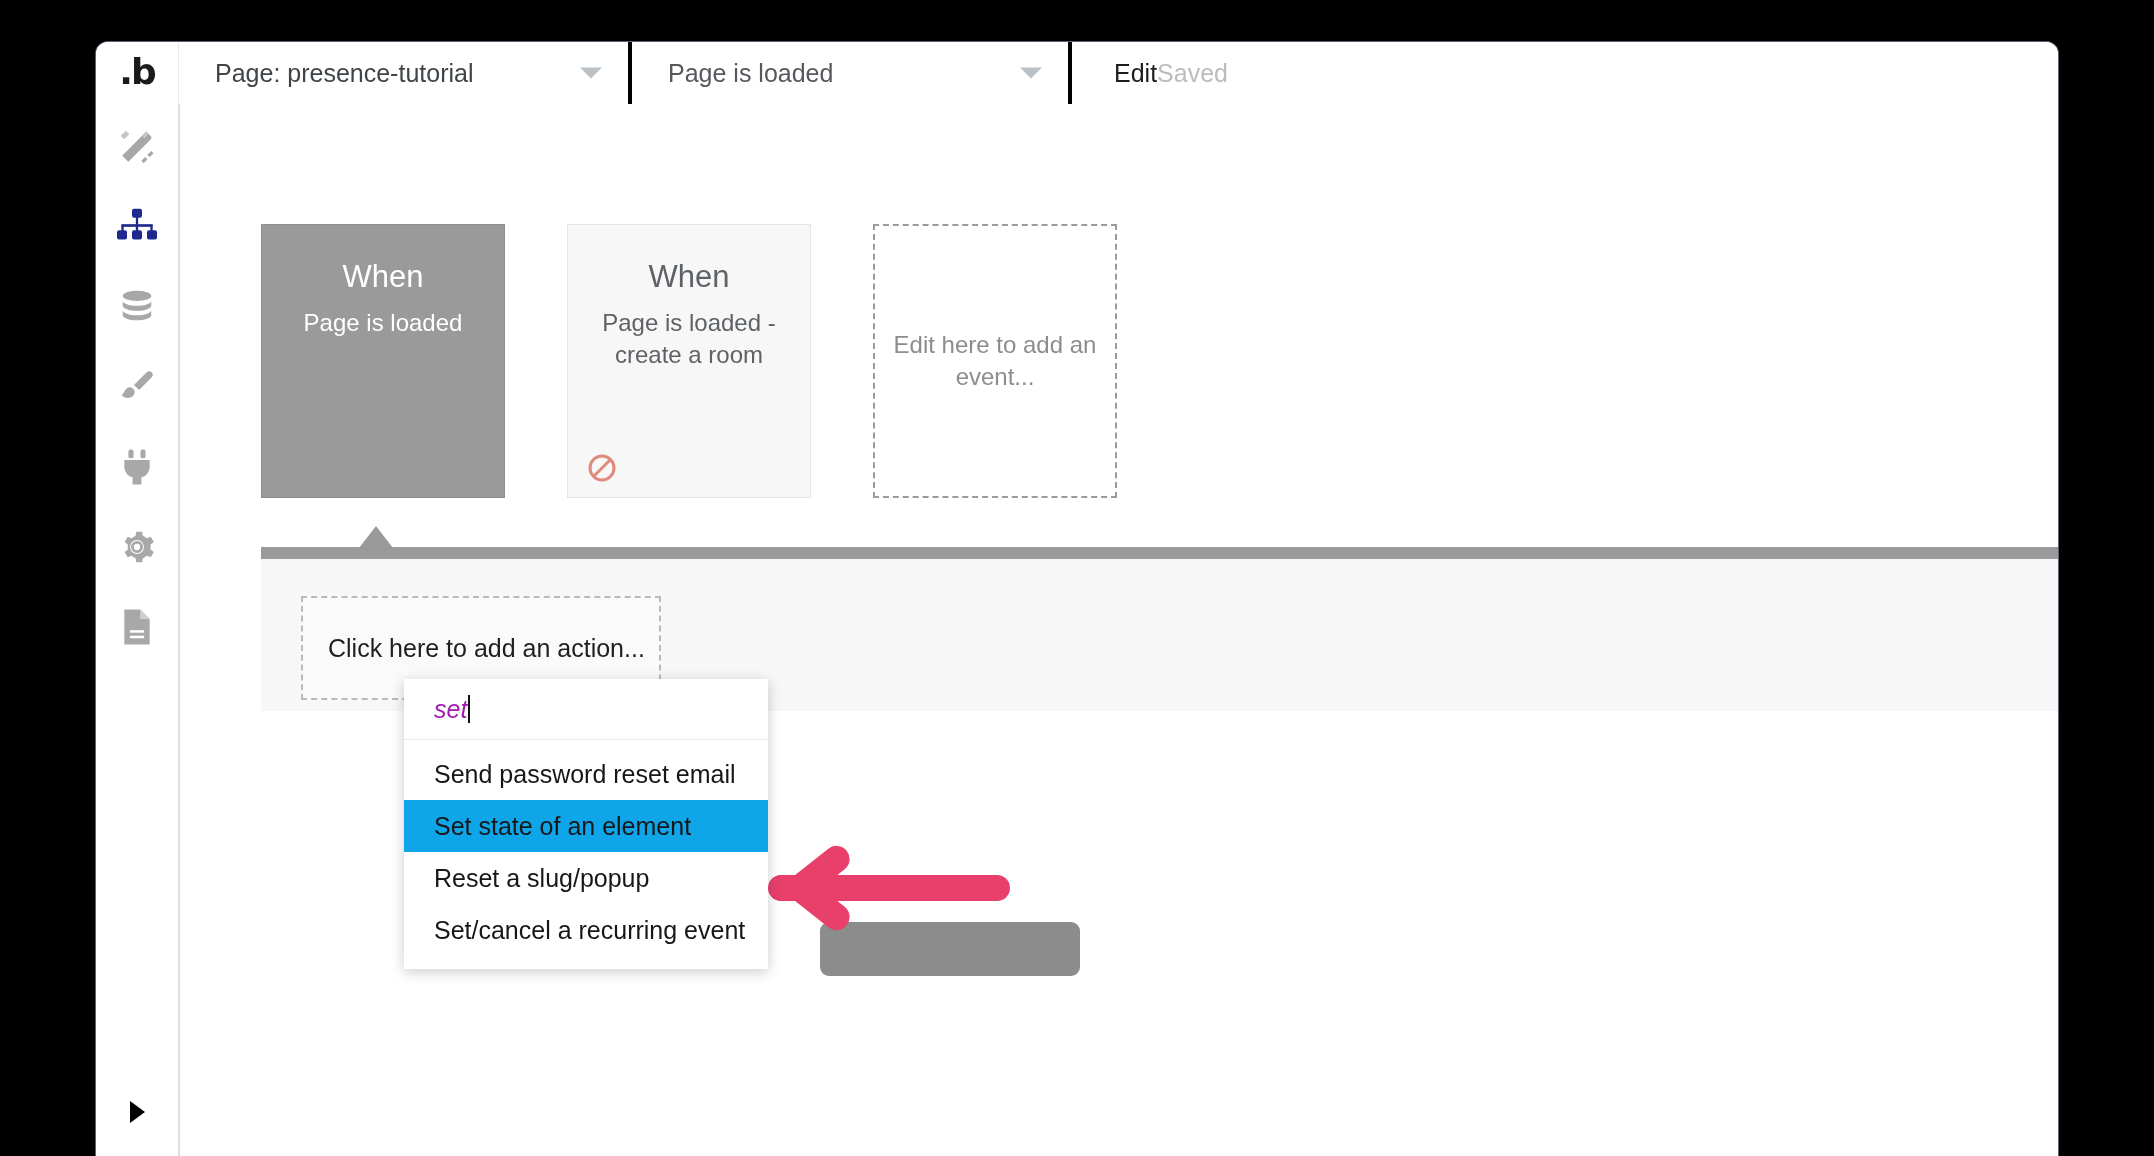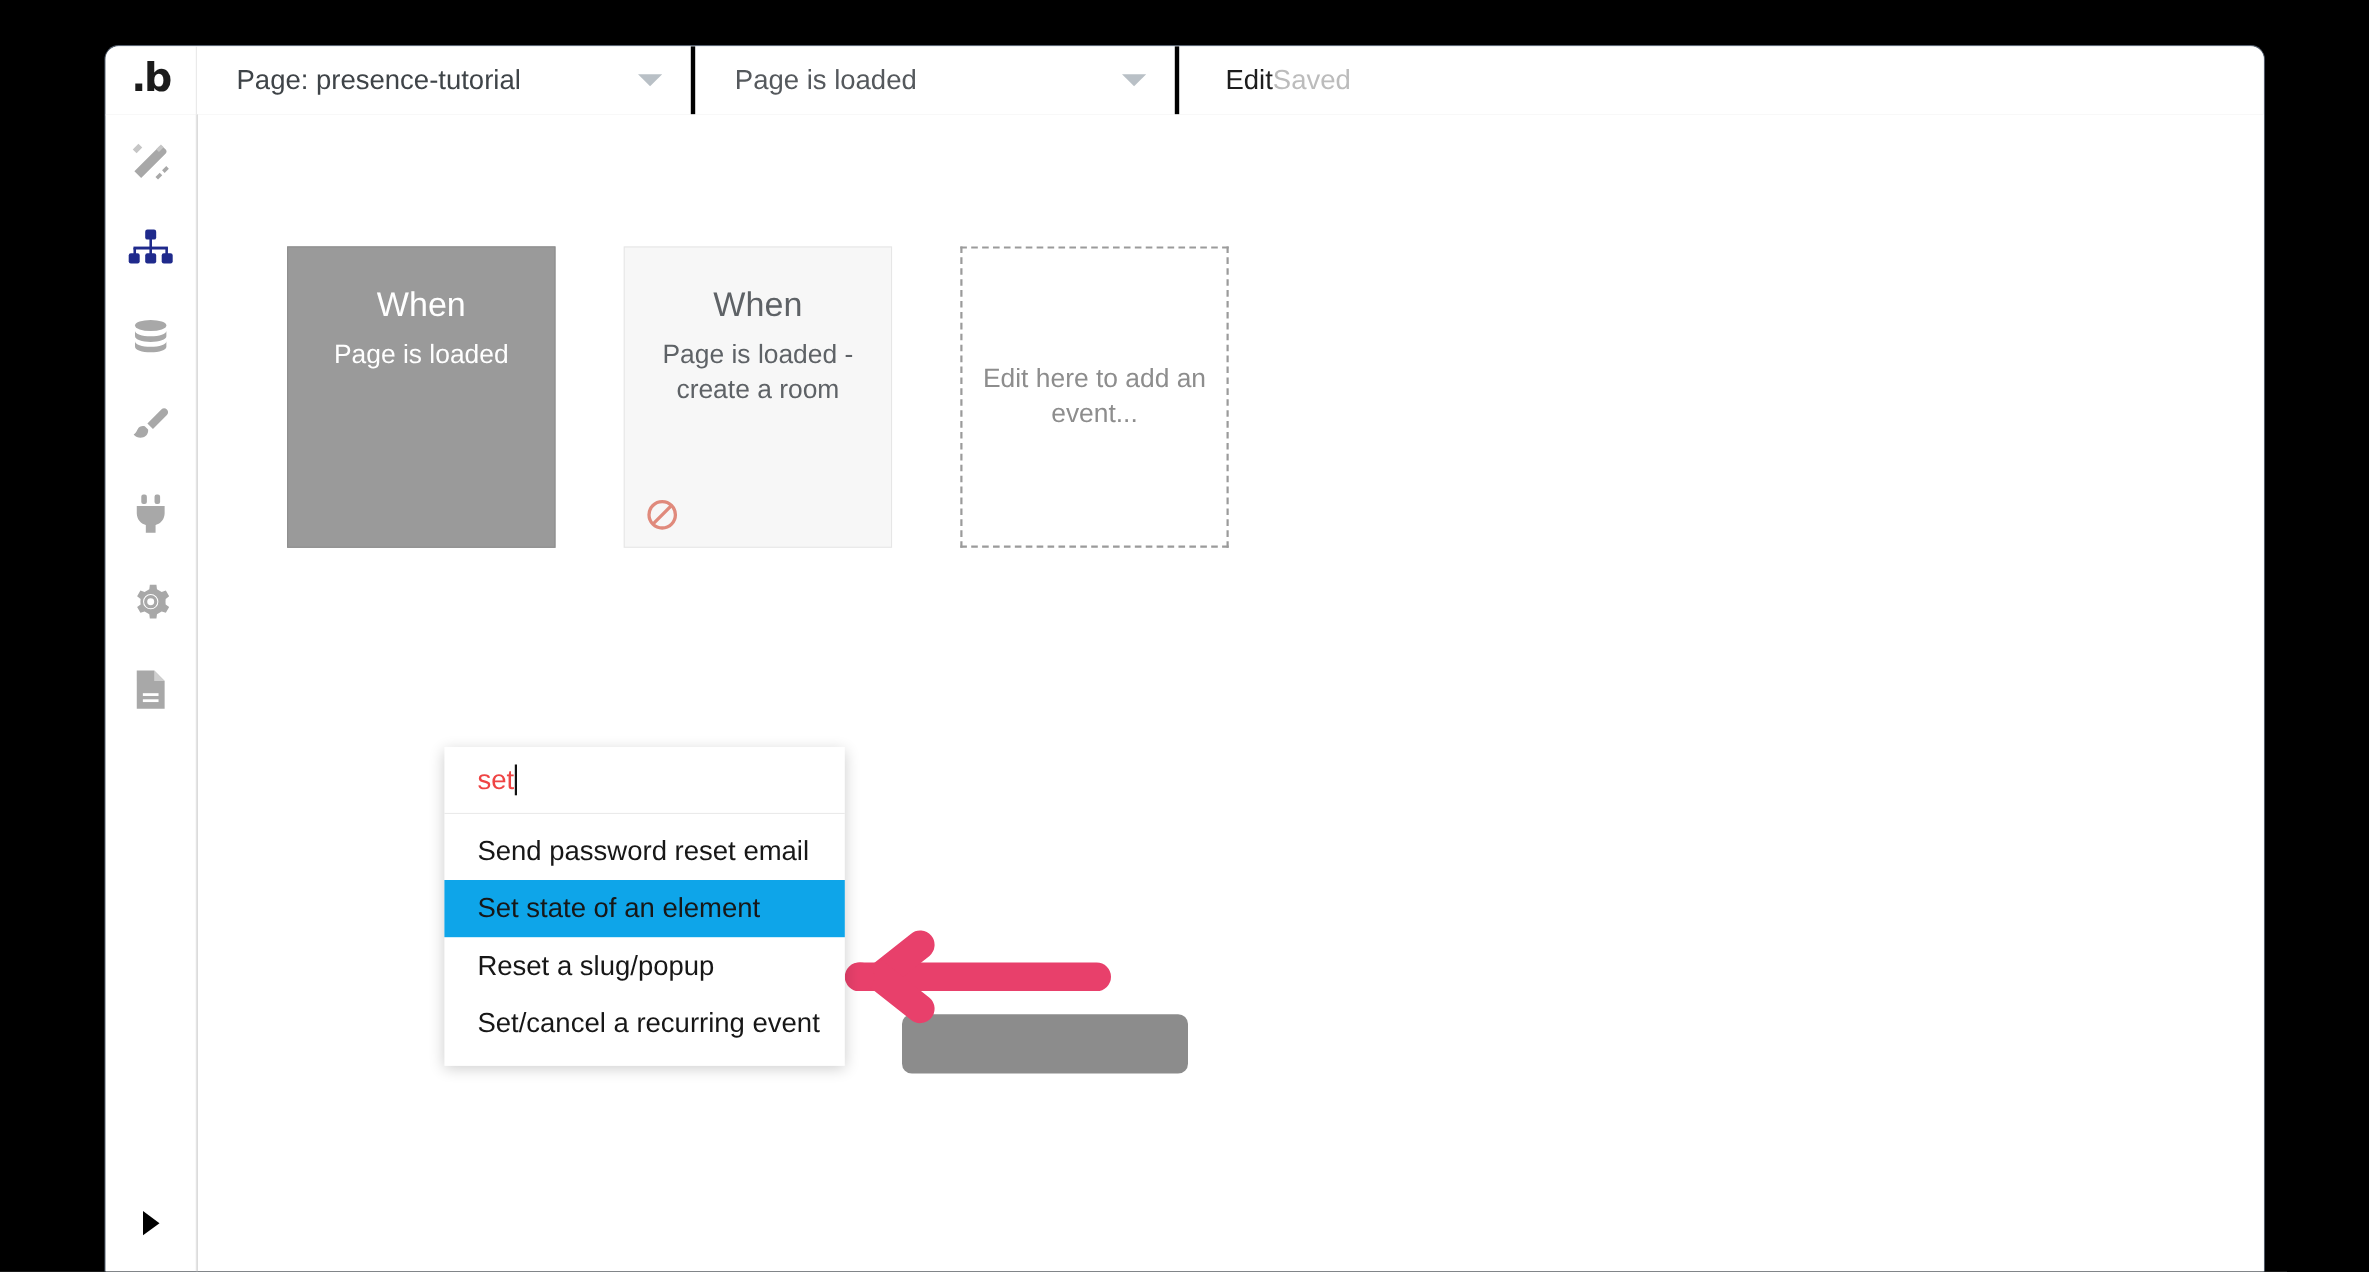--- a/index.html
+++ b/index.html
@@ -295,22 +295,23 @@
   }
   .dd-search {
     height: 60px;
     border-bottom: 1px solid #eaeaea;
     display: flex;
     align-items: center;
     padding-left: 30px;
   }
   .dd-search-value {
     font-size: 25px;
-    color: #ef4444;
+    color: #a21caf;
     position: relative;
+    font-style: italic;
   }
   .dd-caret {
     display: inline-block;
     width: 2px;
     height: 28px;
     background: #111;
     vertical-align: -5px;
     margin-left: 1px;
   }
   .dd-list { padding-top: 8px; }
@@ -491,20 +492,29 @@
               <line x1="5.6" y1="18.4" x2="18.4" y2="5.6" stroke="#e08a7c" stroke-width="2.4"></line>
             </svg>
           </span>
         </div>
 
         <div class="event-card ghost">
           <div class="ghost-text">Edit here to add an event...</div>
         </div>
       </div>
 
+      <div class="action-panel">
+        <div class="panel-topbar"></div>
+        <div class="panel-notch"></div>
+        <div class="panel-body"></div>
+
+        <div class="add-action">
+          <span class="add-action-text">Click here to add an action...</span>
+        </div>
+      </div>
 
       <div class="gray-pill">
         <span class="gray-pill-text"></span>
       </div>
     </div>
 
     <div class="dropdown">
 
       <div class="dd-search">
         <span class="dd-search-value">set</span>

